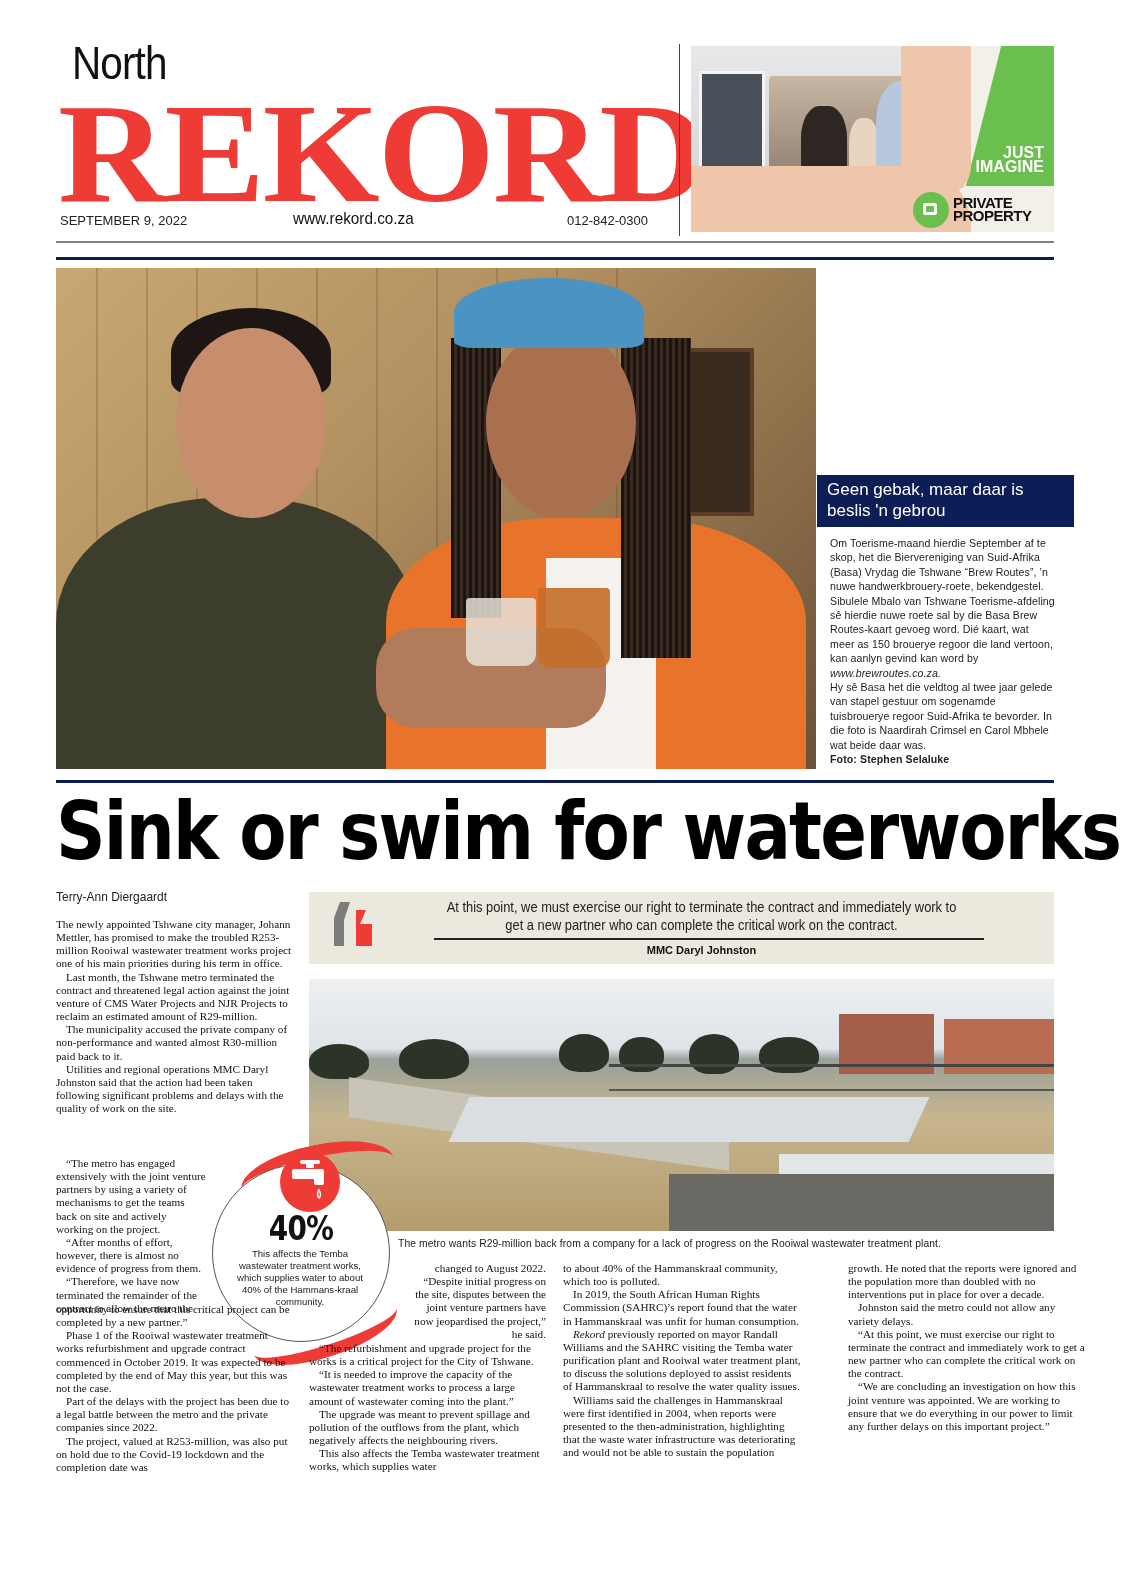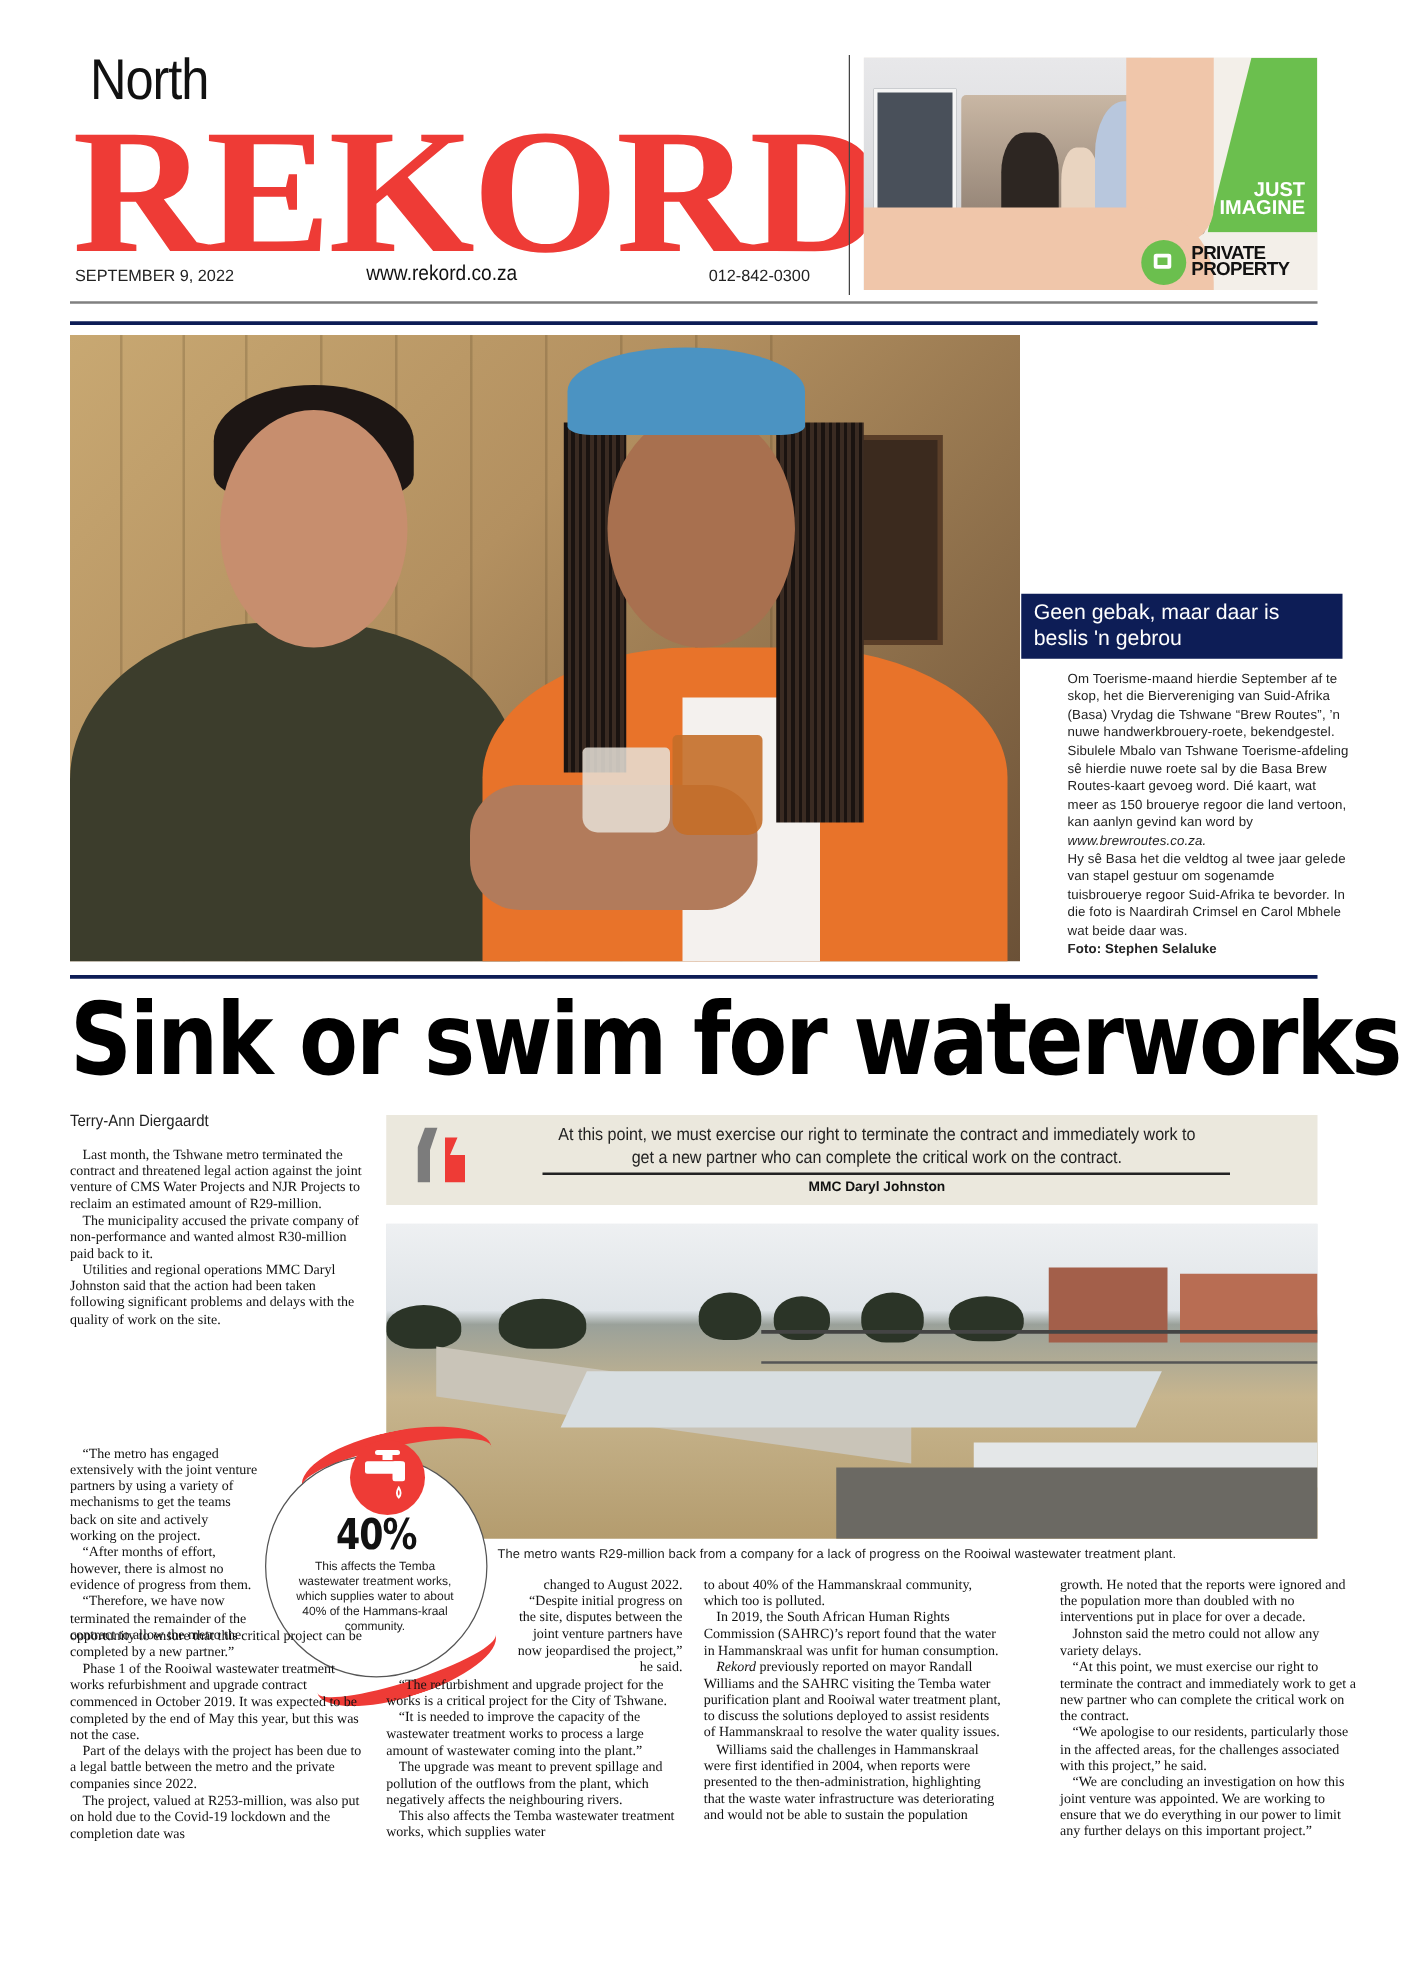--- a/index.html
+++ b/index.html
@@ -44,21 +44,21 @@
   #woman-right-shirt { left:490px; top:290px; width:110px; height:220px; background:#f4f1ee; }
   #woman-right-face { left:430px; top:60px; width:150px; height:190px; border-radius:50%; background:#a8704f; }
   #woman-right-cap { left:398px; top:10px; width:190px; height:70px; border-radius:50% 50% 10% 10%; background:#4b93c2; }
   .braids { position:absolute; background:repeating-linear-gradient(90deg,#1a1310 0 3px,#3a2b22 3px 6px); }
   #cup1 { left:410px; top:330px; width:70px; height:68px; background:rgba(230,225,215,0.85); border-radius:4px 4px 12px 12px; }
   #cup2 { left:482px; top:320px; width:72px; height:80px; background:rgba(196,110,40,0.9); border-radius:4px 4px 12px 12px; }
   #hands { left:320px; top:360px; width:230px; height:100px; background:#b27b5b; border-radius:40px; }
 
   
   #side-head { left:817px; top:475px; width:257px; height:52px; background:#0d1d56; color:#fff; font-size:17px; line-height:21px; padding:4px 10px; box-sizing:border-box; transform-origin:left top; }
-  #side-body { left:830px; top:536px; width:225px; font-size:10.6px; line-height:14.4px; color:#222; letter-spacing:0.1px;margin-left:24px; }
+  #side-body { left:830px; top:536px; width:225px; font-size:10.6px; line-height:14.4px; color:#222; letter-spacing:0.1px; }
   #side-body p { margin:0; }
   #side-credit { font-weight:bold; }
   #side-url { font-style:italic; }
   #rule-navy2 { left:56px; top:780px; width:998px; height:3px; background:#0d1d56; }
 
   
   #headline { left:56px; top:790px; font-family:"DejaVu Sans", sans-serif; font-weight:bold; font-size:80px; letter-spacing:-2px; transform:scaleX(0.86); transform-origin:left top; white-space:nowrap; color:#000; line-height:1.05; }
   #byline { left:56px; top:889px; font-size:13px; transform:scaleX(0.92); transform-origin:left top; color:#222; }
 
   
@@ -214,20 +214,21 @@
     <rect x="20" y="8" width="20" height="4" rx="2" fill="#fff"></rect>
     <rect x="12" y="17" width="30" height="10" rx="2" fill="#fff"></rect>
     <rect x="34" y="17" width="10" height="16" rx="2" fill="#fff"></rect>
     <path d="M39 38 Q42 43 39 46 Q36 43 39 38 Z" fill="none" stroke="#fff" stroke-width="1.5"></path>
   </svg>
 </div>
 <div class="abs" id="info-pct">40%</div>
 <div class="abs" id="info-text">This affects the Temba wastewater treatment works, which supplies water to about 40% of the Hammans-kraal community.</div>
 
 <div class="abs col" id="col1a">
+  <p class="noind">The newly appointed Tshwane city manager, Johann Mettler, has promised to make the troubled R253-million Rooiwal wastewater treatment works project one of his main priorities during his term in office.</p>
   <p>Last month, the Tshwane metro terminated the contract and threatened legal action against the joint venture of CMS Water Projects and NJR Projects to reclaim an estimated amount of R29-million.</p>
   <p>The municipality accused the private company of non-performance and wanted almost R30-million paid back to it.</p>
   <p>Utilities and regional operations MMC Daryl Johnston said that the action had been taken following significant problems and delays with the quality of work on the site.</p>
 </div>
 <div class="abs col" id="col1b">
   <p>“The metro has engaged extensively with the joint venture partners by using a variety of mechanisms to get the teams back on site and actively working on the project.</p>
   <p>“After months of effort, however, there is almost no evidence of progress from them.</p>
   <p>“Therefore, we have now terminated the remainder of the contract to allow the metro the</p>
 </div>
 <div class="abs col" id="col1c">
@@ -252,15 +253,14 @@
   <p class="noind">to about 40% of the Hammanskraal community, which too is polluted.</p>
   <p>In 2019, the South African Human Rights Commission (SAHRC)’s report found that the water in Hammanskraal was unfit for human consumption.</p>
   <p><em>Rekord</em><span> previously reported on mayor Randall Williams and the SAHRC visiting the Temba water purification plant and Rooiwal water treatment plant, to discuss the solutions deployed to assist residents of Hammanskraal to resolve the water quality issues.</span></p>
   <p>Williams said the challenges in Hammanskraal were first identified in 2004, when reports were presented to the then-administration, highlighting that the waste water infrastructure was deteriorating and would not be able to sustain the population</p>
 </div>
 
 <div class="abs col" id="col4">
   <p class="noind">growth. He noted that the reports were ignored and the population more than doubled with no interventions put in place for over a decade.</p>
   <p>Johnston said the metro could not allow any variety delays.</p>
   <p>“At this point, we must exercise our right to terminate the contract and immediately work to get a new partner who can complete the critical work on the contract.</p>
-  <p>“We apologise to our residents, particularly those in the affected areas, for the challenges associated with this project,” he said.</p>
   <p>“We are concluding an investigation on how this joint venture was appointed. We are working to ensure that we do everything in our power to limit any further delays on this important project.”</p>
 </div>
 
 </body></html>

